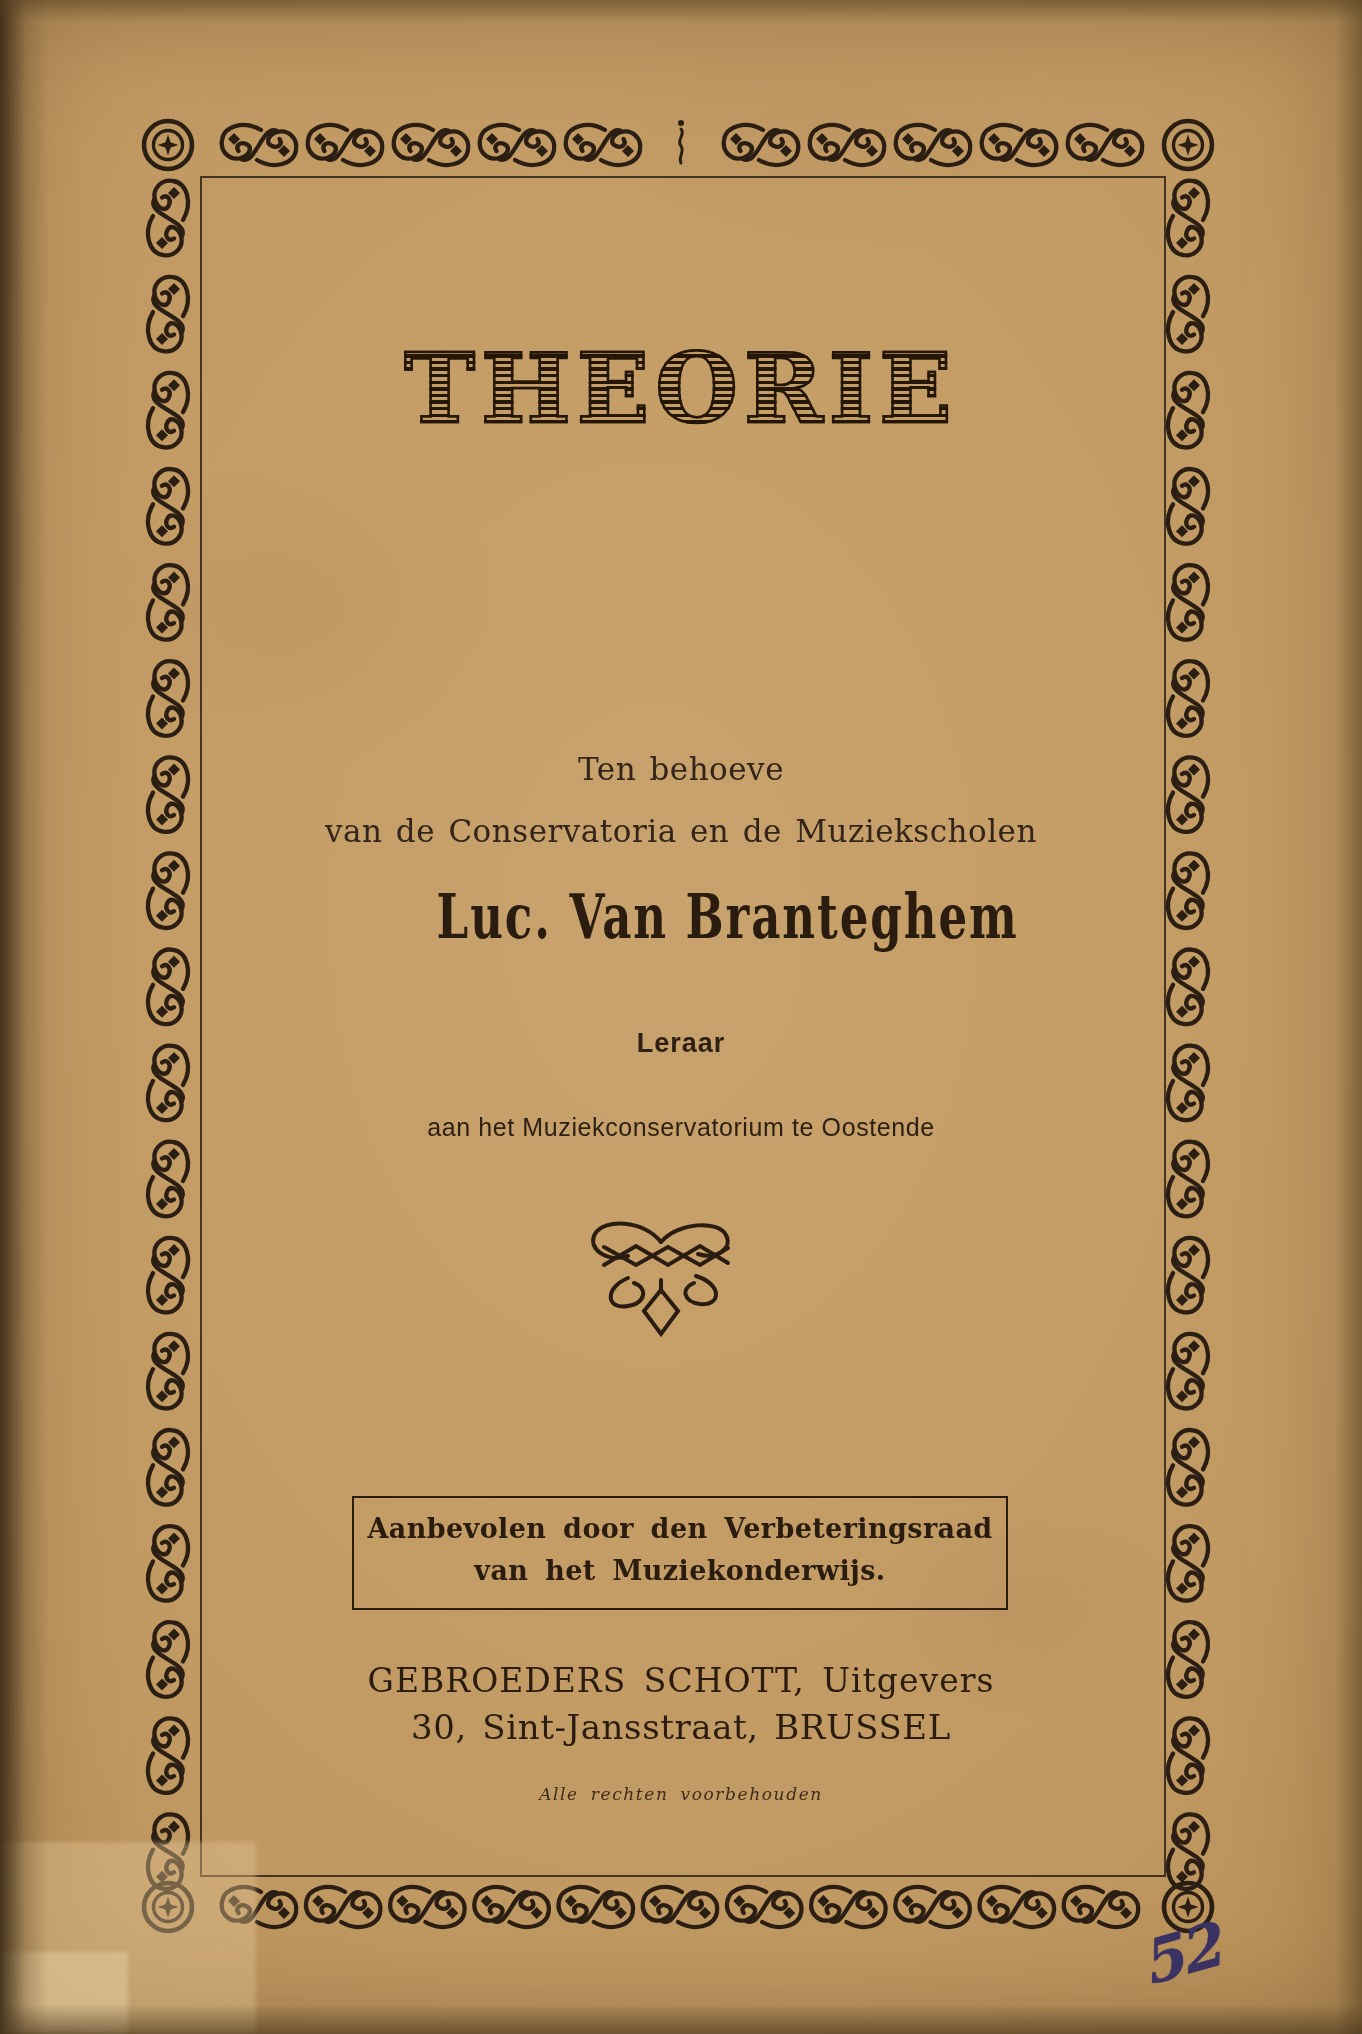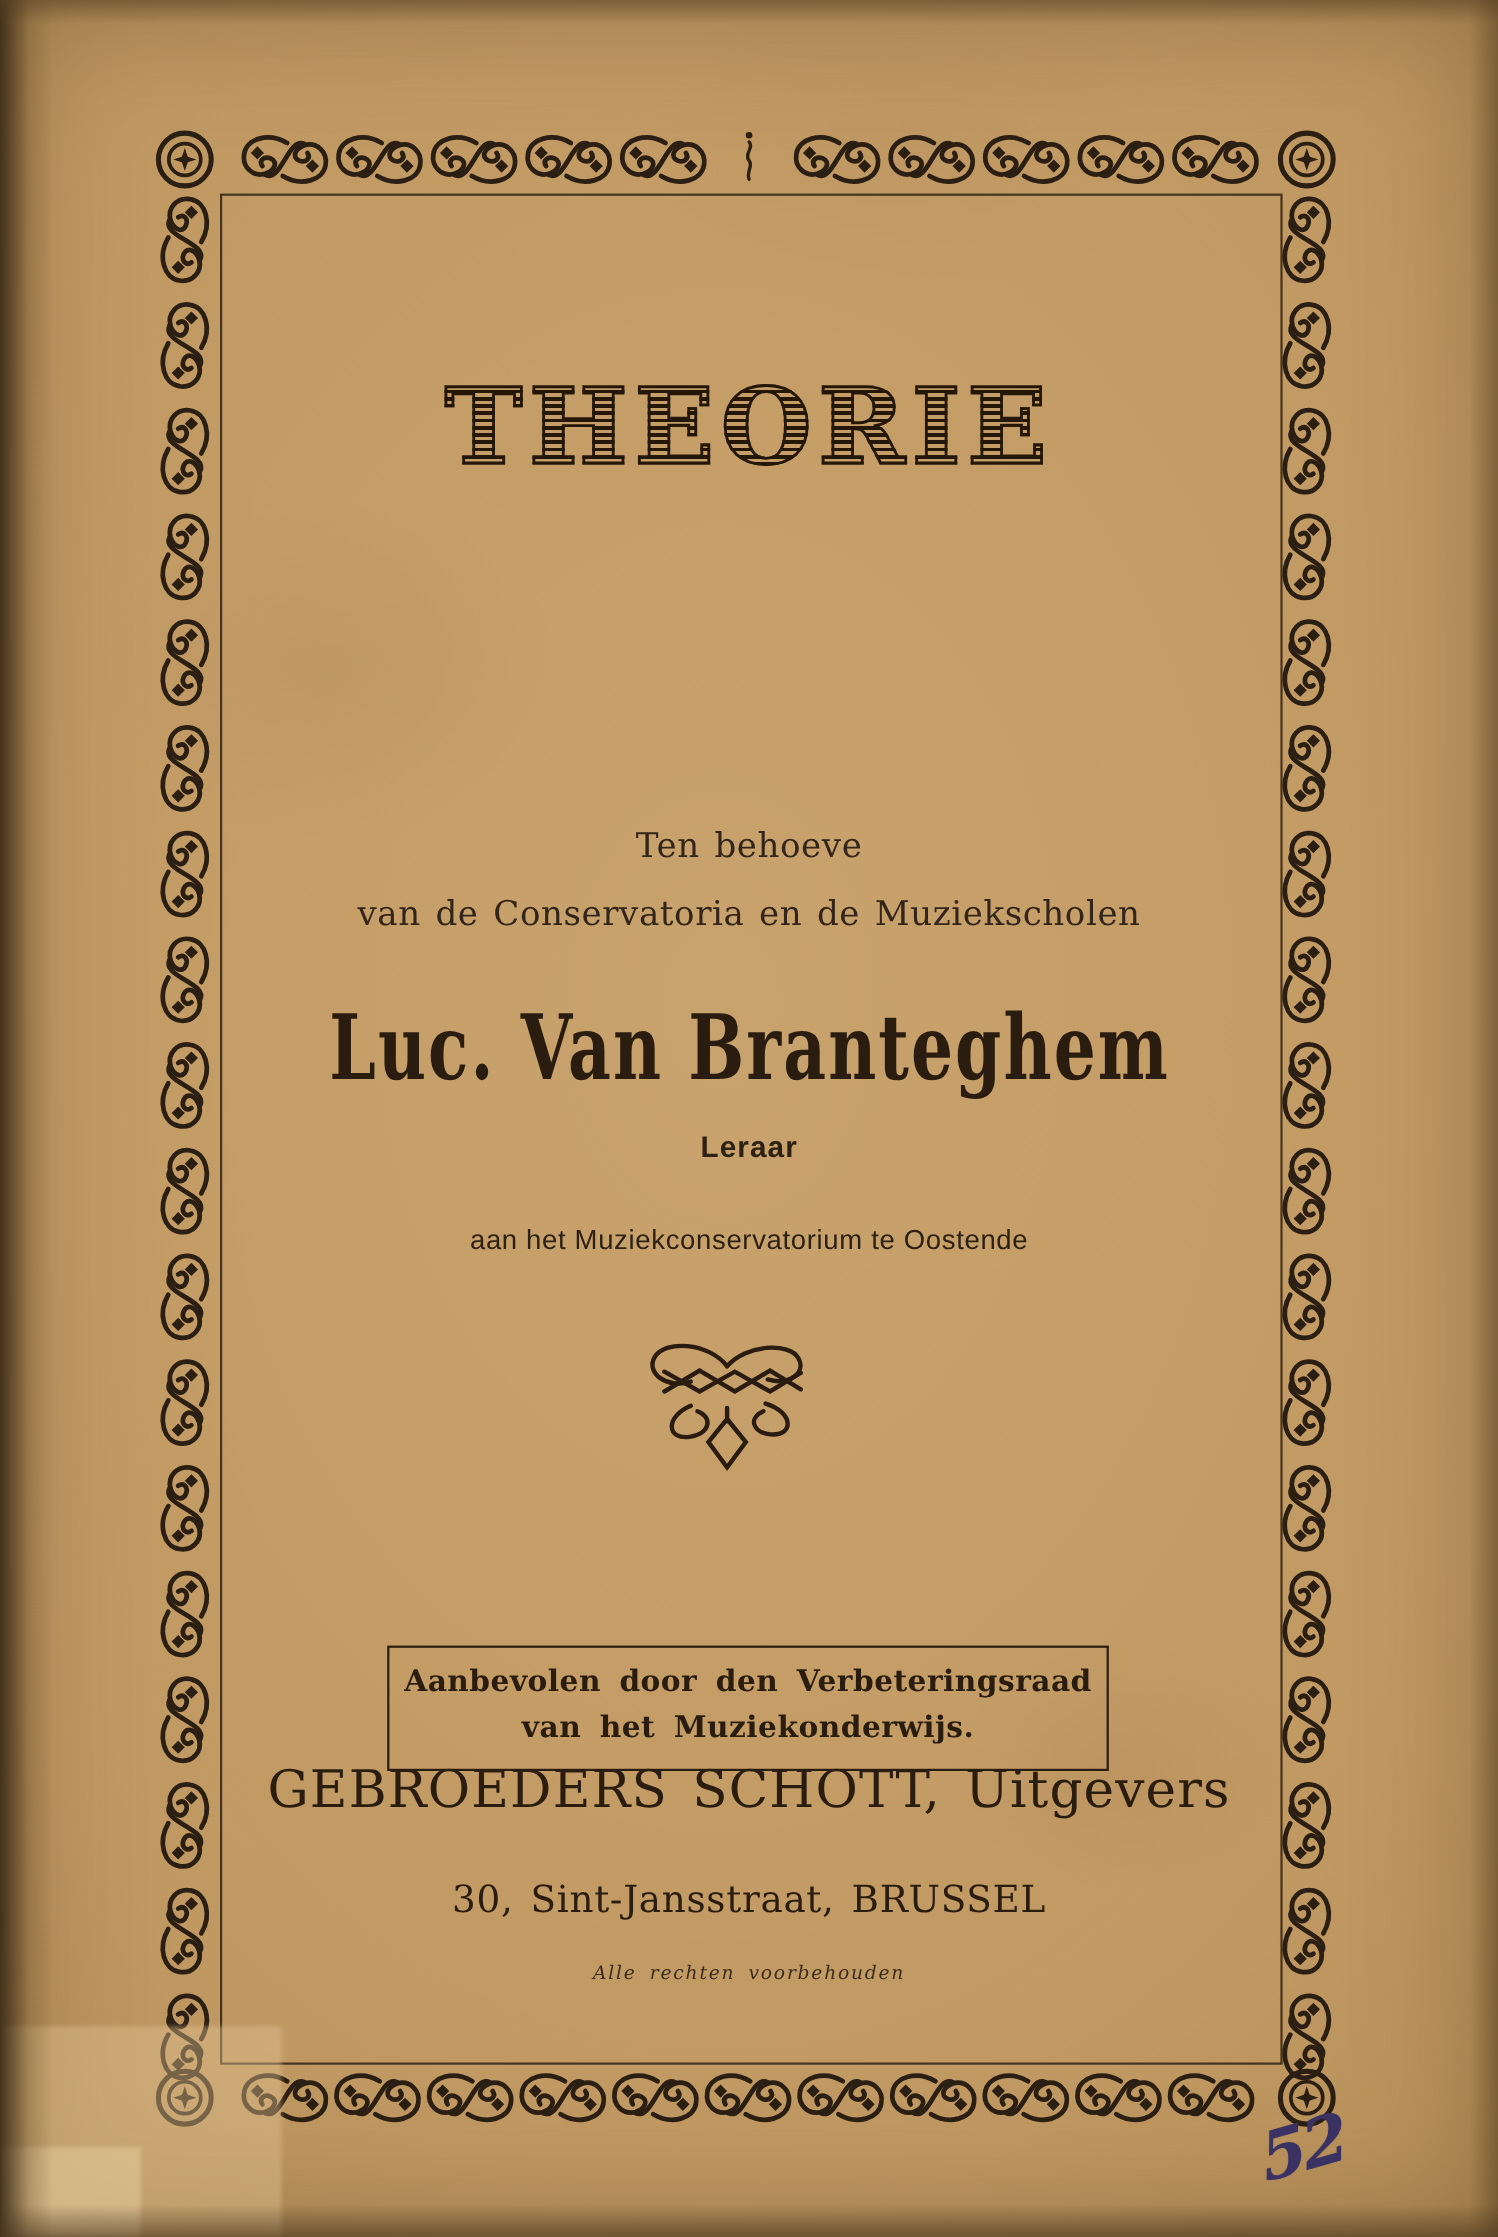--- a/index.html
+++ b/index.html
@@ -26,35 +26,35 @@
   }
   .title1{top:341px;font-size:95px;letter-spacing:6px;}
   .title3{top:551px;font-size:121px;letter-spacing:17px;-webkit-text-stroke-width:3px;
     background-image:repeating-linear-gradient(180deg,#241708 0px,#241708 4px,rgba(0,0,0,0) 4px,rgba(0,0,0,0) 7.8px);}
   .der{top:483px;font-size:38px;font-weight:700;letter-spacing:8px;}
 
   .sub{font-size:31px;color:#33251a;letter-spacing:.5px;word-spacing:3px;}
   .sub1{top:754px;}
   .sub2{top:816px;}
   .door{top:885px;font-size:29px;color:#33251a;}
-  .author{top:922px;font-size:64px;font-weight:700;letter-spacing:2px;}
+  .author{top:892px;font-size:48px;font-weight:700;letter-spacing:2px;padding-left:47px;}
   .author span{display:inline-block;transform:scale(.94,1.28);transform-origin:center;}
   .sans{font-family:"Liberation Sans", sans-serif;color:#2e2114;}
   .leraar{top:1030px;font-size:27px;font-weight:700;letter-spacing:1px;}
   .affil{top:1115px;font-size:25px;letter-spacing:.6px;}
 
   .flourish{left:566px;top:1218px;}
 
   .recbox{
     left:352px;top:1496px;width:652px;height:100px;
     border:2px solid #2a1d10;text-align:center;
     font-size:27px;font-weight:700;line-height:1.55;word-spacing:7px;
     padding-top:10px;letter-spacing:.4px;
   }
-  .publisher{top:1604px;font-size:47px;letter-spacing:1px;word-spacing:6px;}
+  .publisher{top:1664px;font-size:33px;letter-spacing:1px;word-spacing:6px;}
   .address{top:1710px;font-size:34px;letter-spacing:.6px;word-spacing:4px;}
   .rights{top:1786px;font-size:17px;font-style:italic;letter-spacing:1.6px;word-spacing:5px;color:#3c2c1b;}
 
   .handnum{
     left:1146px;top:1918px;font-size:60px;font-style:italic;font-weight:700;
     color:#3a3263;transform:rotate(-16deg) skewX(-6deg);letter-spacing:-3px;
     text-shadow:0 0 1px rgba(58,50,99,.8);
   }
 
   

